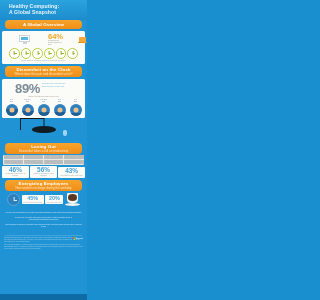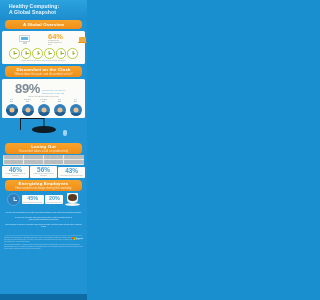--- a/index.html
+++ b/index.html
@@ -43,21 +43,21 @@
 
   
   .clocks{display:flex;justify-content:center;gap:1.2px;padding:1.5px 0 1px 0;}
   .clock{width:10.5px;height:10.5px;border-radius:50%;border:1.6px solid #b9cf3f;background:#fff;position:relative;box-sizing:border-box;}
   .clock:before{content:"";position:absolute;left:50%;top:2.2px;width:.8px;height:3.2px;background:#8fae1f;transform:translateX(-50%);border-radius:.4px;}
   .clock:after{content:"";position:absolute;left:50%;top:50%;width:2.6px;height:.8px;background:#8fae1f;border-radius:.4px;}
   .caption{font-size:1.6px;color:#9a9a9a;text-align:center;padding:0 4px 2px 4px;line-height:2.2px;}
   .caption .hl{color:#5ab6e4;}
 
   
-  .big89{display:flex;align-items:flex-end;justify-content:center;gap:2px;padding:3px 3px 1px 3px;}
+  .big89{display:flex;align-items:flex-start;justify-content:center;gap:2px;padding:3px 3px 1px 3px;}
   .big89 .n{font-size:13px;font-weight:bold;color:#7c8b96;line-height:13px;letter-spacing:-.4px;}
   .big89 .t{font-size:2.4px;color:#6fb7dd;line-height:3.2px;max-width:30px;}
 
   
   .bodyrow{display:flex;justify-content:center;gap:1px;padding:0 1.5px 2px 1.5px;}
   .bcell{display:flex;flex-direction:column;align-items:center;width:15px;}
   .blabel{font-size:1.5px;color:#8f9aa2;line-height:2px;text-align:center;height:2px;overflow:hidden;}
   .bpct{font-size:1.5px;color:#2a7fb8;line-height:2px;}
   .circ{width:12px;height:12px;border-radius:50%;background:#2f7fbd;position:relative;overflow:hidden;margin-top:.4px;}
   .circ .fill{position:absolute;left:0;bottom:0;width:100%;background:#1f5f94;}

